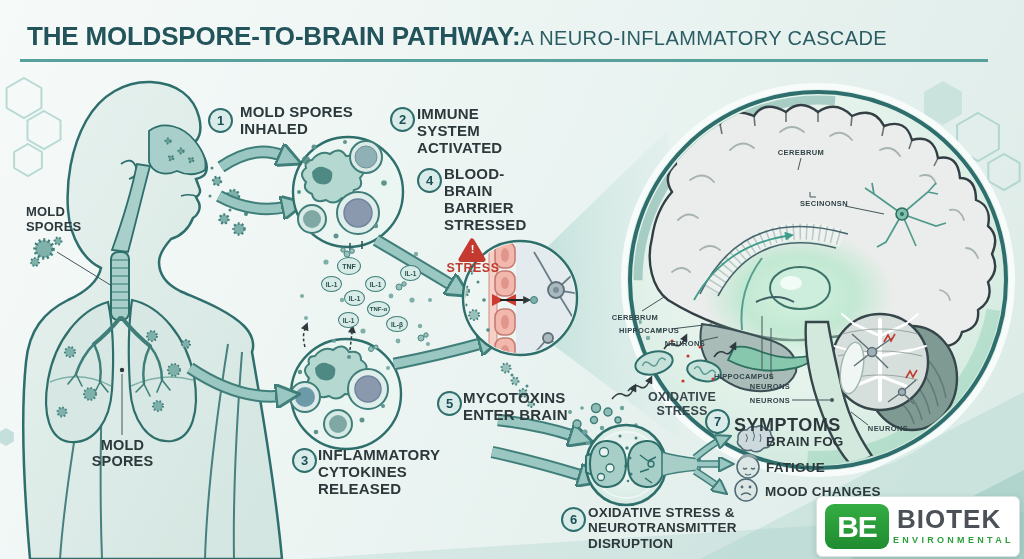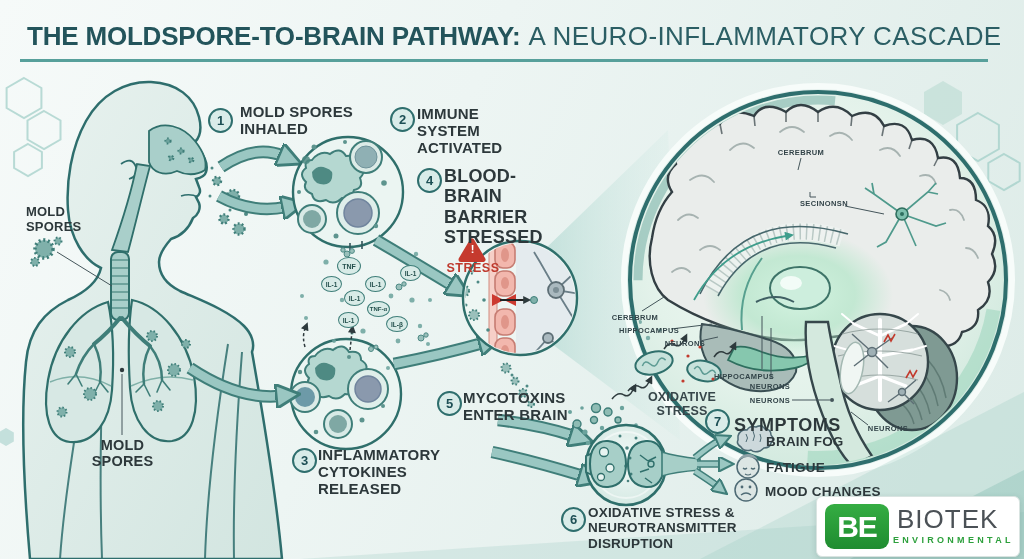--- a/index.html
+++ b/index.html
@@ -12,32 +12,32 @@
   .nw{white-space:nowrap;}
   .step-circ{position:absolute;width:21px;height:21px;border:2px solid #2e6e6d;border-radius:50%;
     background:#d9ece9;color:#1d4f55;font-size:13px;font-weight:bold;
     display:flex;align-items:center;justify-content:center;}
   .cyt{position:absolute;border:1.5px solid #3f7e79;border-radius:50%;background:#d8ebe7;
     color:#24504d;font-weight:bold;display:flex;align-items:center;justify-content:center;}
   .blbl{position:absolute;font-size:7.5px;font-weight:bold;color:#334449;letter-spacing:.4px;
     transform:translateX(-50%);white-space:nowrap;}
   .title-wrap{position:absolute;left:27px;top:21px;white-space:nowrap;}
   .title-bold{font-size:26px;font-weight:800;color:#23545b;letter-spacing:-.2px;}
-  .title-rest{font-size:26px;font-weight:400;color:#2b5e64;letter-spacing:.4px;margin-left:8px;}
+  .title-rest{font-size:20px;font-weight:400;color:#2b5e64;letter-spacing:.4px;margin-left:0;}
   .title-underline{position:absolute;left:20px;top:59px;width:968px;height:3px;background:#57a09b;}
   .warn-mark{position:absolute;left:466px;top:243px;width:13px;text-align:center;
     font-size:11px;font-weight:bold;color:#ffffff;}
   .stress-lbl{position:absolute;left:446px;top:261px;width:54px;text-align:center;
     font-size:12.5px;font-weight:bold;color:#bf3a2e;letter-spacing:.5px;}
   .logo-card{position:absolute;left:816px;top:496px;width:202px;height:59px;background:#ffffff;
     border:1px solid #d9e4e1;border-radius:6px;box-shadow:0 2px 6px rgba(40,80,75,.18);}
   .logo-green{position:absolute;left:8px;top:7px;width:64px;height:45px;border-radius:9px;
     background:linear-gradient(#35ad43,#1f8c30);color:#fff;font-size:30px;font-weight:800;
     display:flex;align-items:center;justify-content:center;letter-spacing:-1px;text-align:right;}
-  .logo-name{position:absolute;left:80px;top:7px;font-size:26px;font-weight:400;color:#4b5156;letter-spacing:1px;}
+  .logo-name{position:absolute;left:80px;top:7px;font-size:26px;font-weight:700;color:#4b5156;letter-spacing:1px;}
   .logo-tag{position:absolute;left:76px;top:38px;font-size:9px;font-weight:700;color:#2da03c;letter-spacing:3.3px;}
   
   .ab{stroke:#3f7e79;fill:none;stroke-width:12.5;stroke-linecap:butt;}
   .af{stroke:#9ac7c2;fill:none;stroke-width:8.5;stroke-linecap:butt;}
   .ab2{stroke:#3f7e79;fill:none;stroke-width:7.5;stroke-linecap:butt;}
   .af2{stroke:#9ac7c2;fill:none;stroke-width:4.6;stroke-linecap:butt;}
   .thin{stroke:#44555a;stroke-width:1;fill:none;}
   .sq{stroke:#2e3a3d;stroke-width:1.5;fill:none;}
   .gyr{stroke:#a7b3b1;stroke-width:1.8;fill:none;stroke-linecap:round;}
   .hex{fill:none;stroke:rgba(158,205,198,.7);stroke-width:2;}
@@ -608,21 +608,21 @@
 <div class="lbl" style="left:240px;top:104px;width:125px;font-size:15px;">MOLD SPORES INHALED</div>
 
 <div class="step-circ" style="left:390px;top:107px;">
       <span>2</span>
     </div>
 <div class="lbl" style="left:417px;top:106px;width:90px;font-size:15px;">IMMUNE SYSTEM ACTIVATED</div>
 
 <div class="step-circ" style="left:417px;top:168px;">
       <span>4</span>
     </div>
-<div class="lbl" style="left:444px;top:166px;width:105px;font-size:18px;">BLOOD-BRAIN BARRIER STRESSED</div>
+<div class="lbl" style="left:444px;top:166px;width:105px;font-size:15px;">BLOOD-BRAIN BARRIER STRESSED</div>
 
 <div class="step-circ" style="left:292px;top:448px;">
       <span>3</span>
     </div>
 <div class="lbl" style="left:318px;top:447px;width:120px;font-size:15px;">INFLAMMATORY CYTOKINES RELEASED</div>
 
 <div class="step-circ" style="left:437px;top:391px;">
       <span>5</span>
     </div>
 <div class="lbl" style="left:463px;top:390px;width:105px;font-size:15px;">MYCOTOXINS ENTER BRAIN</div>

